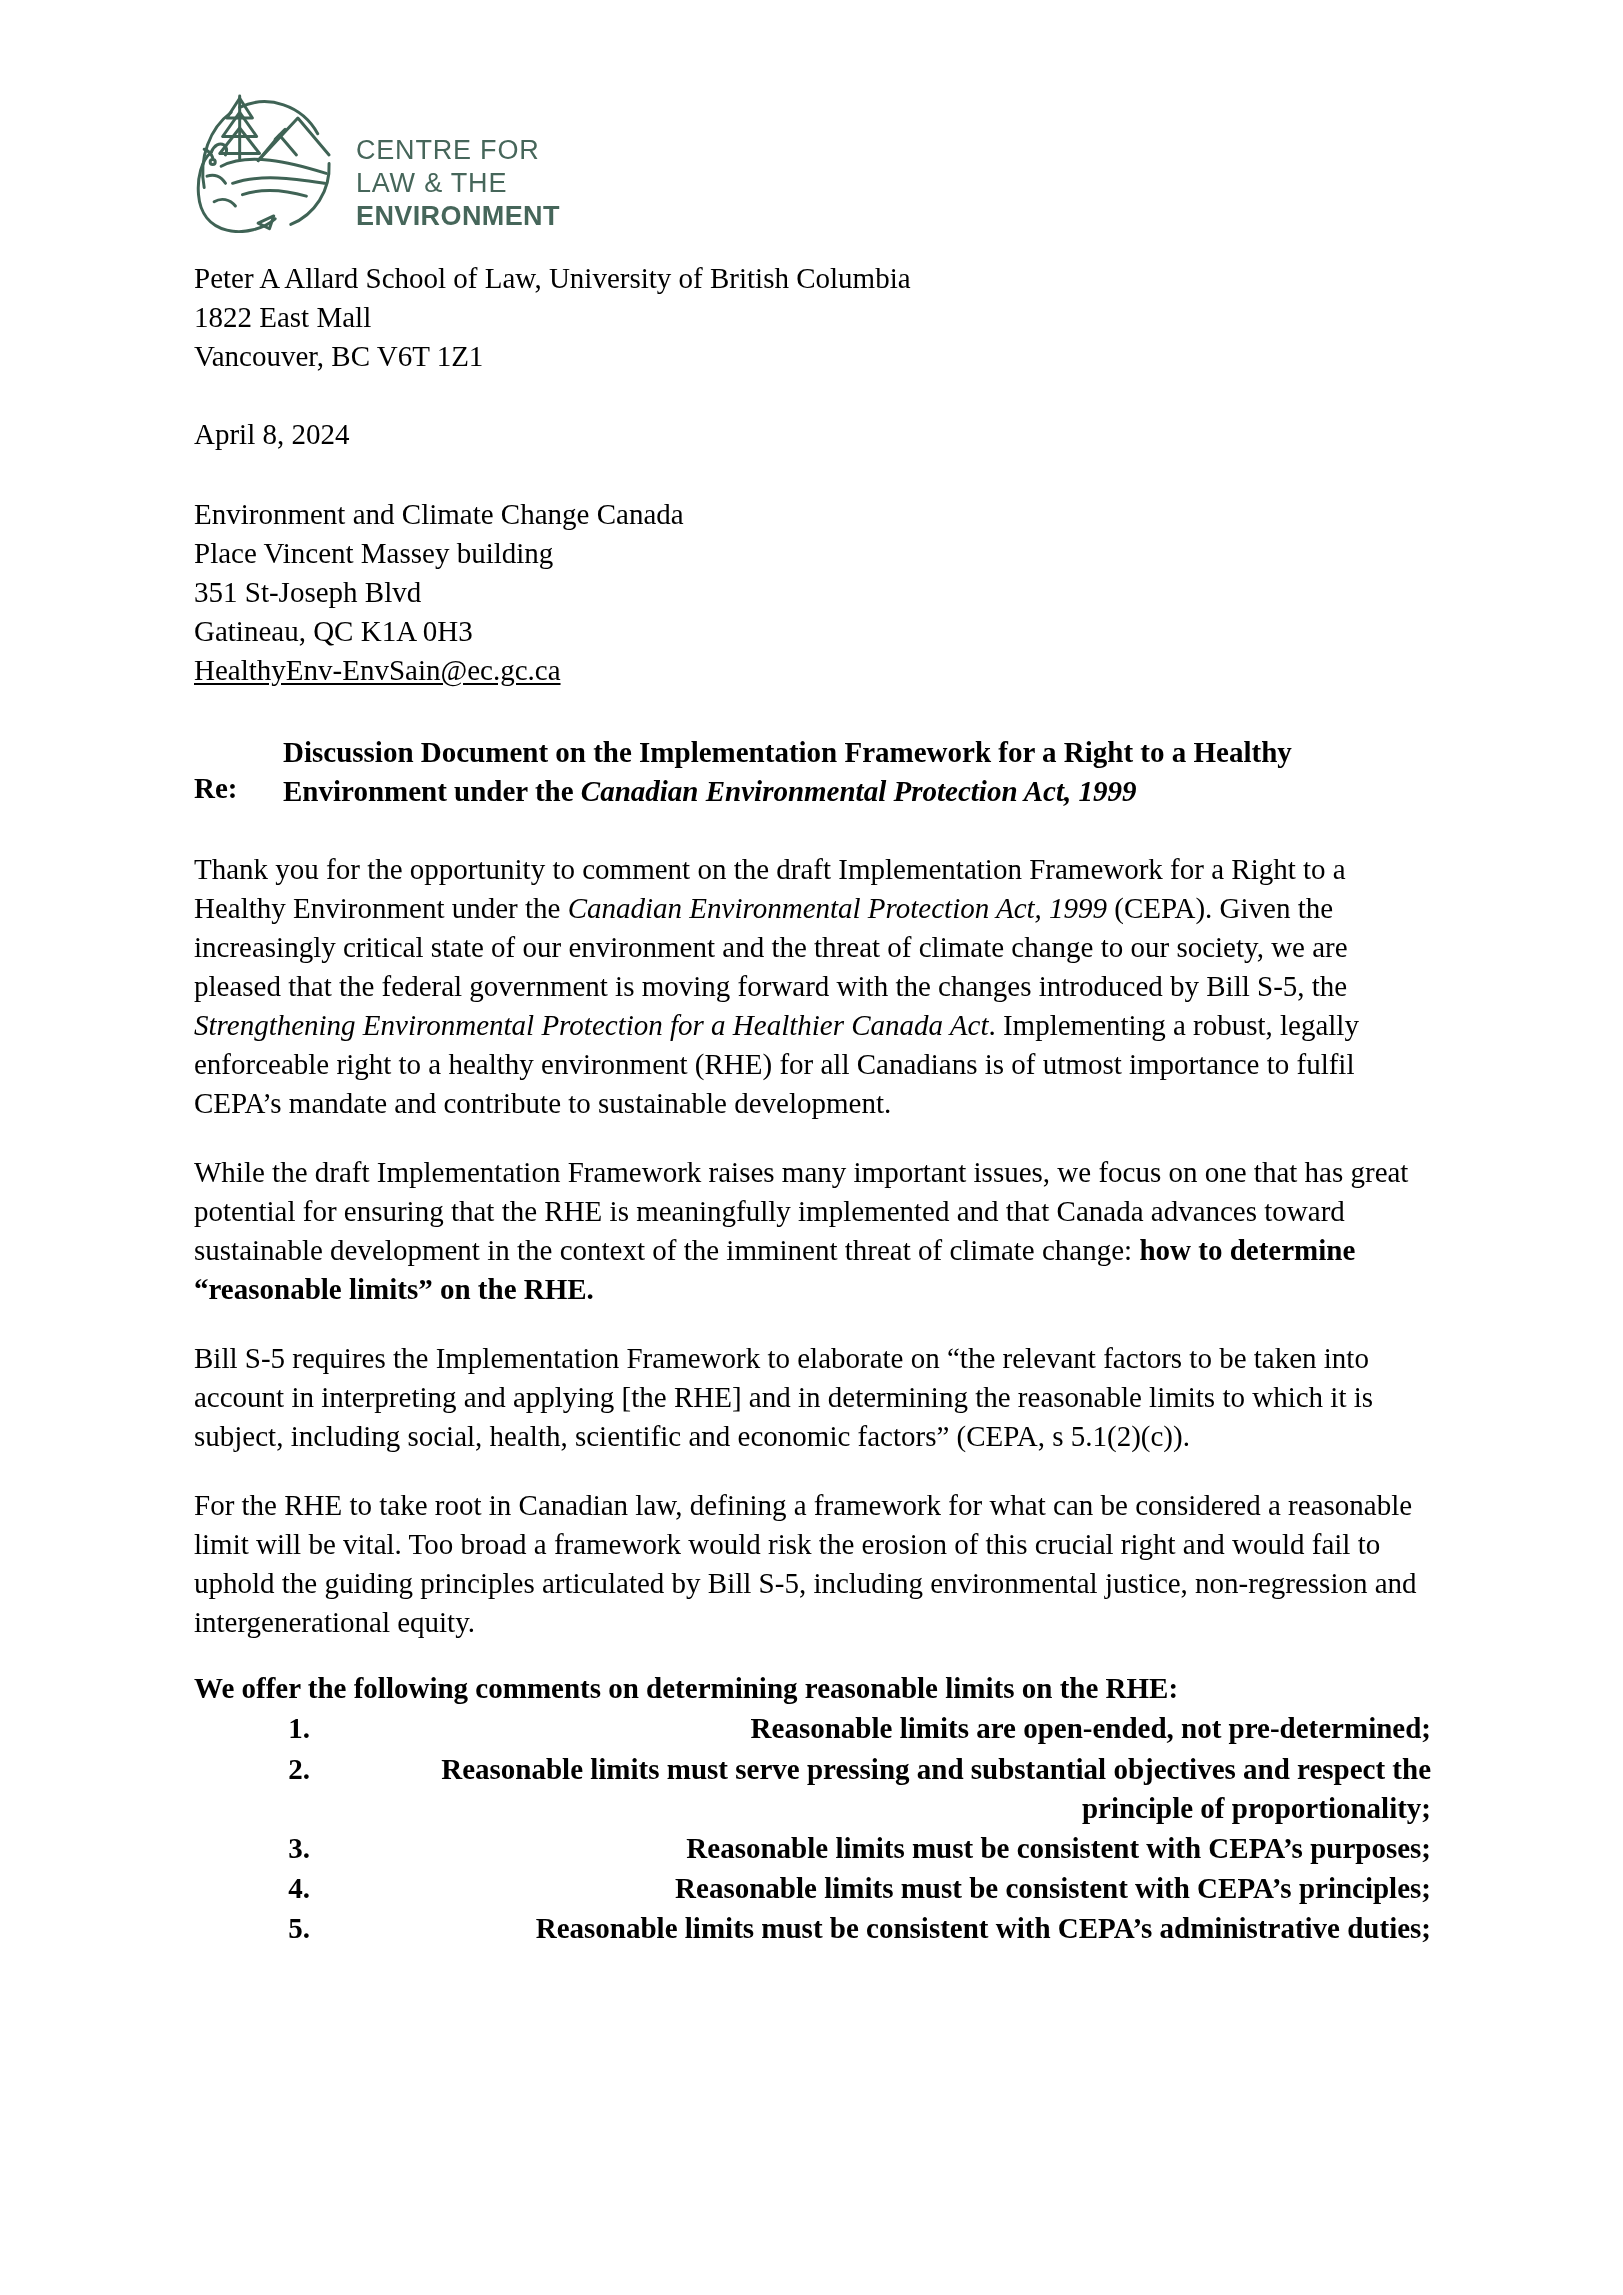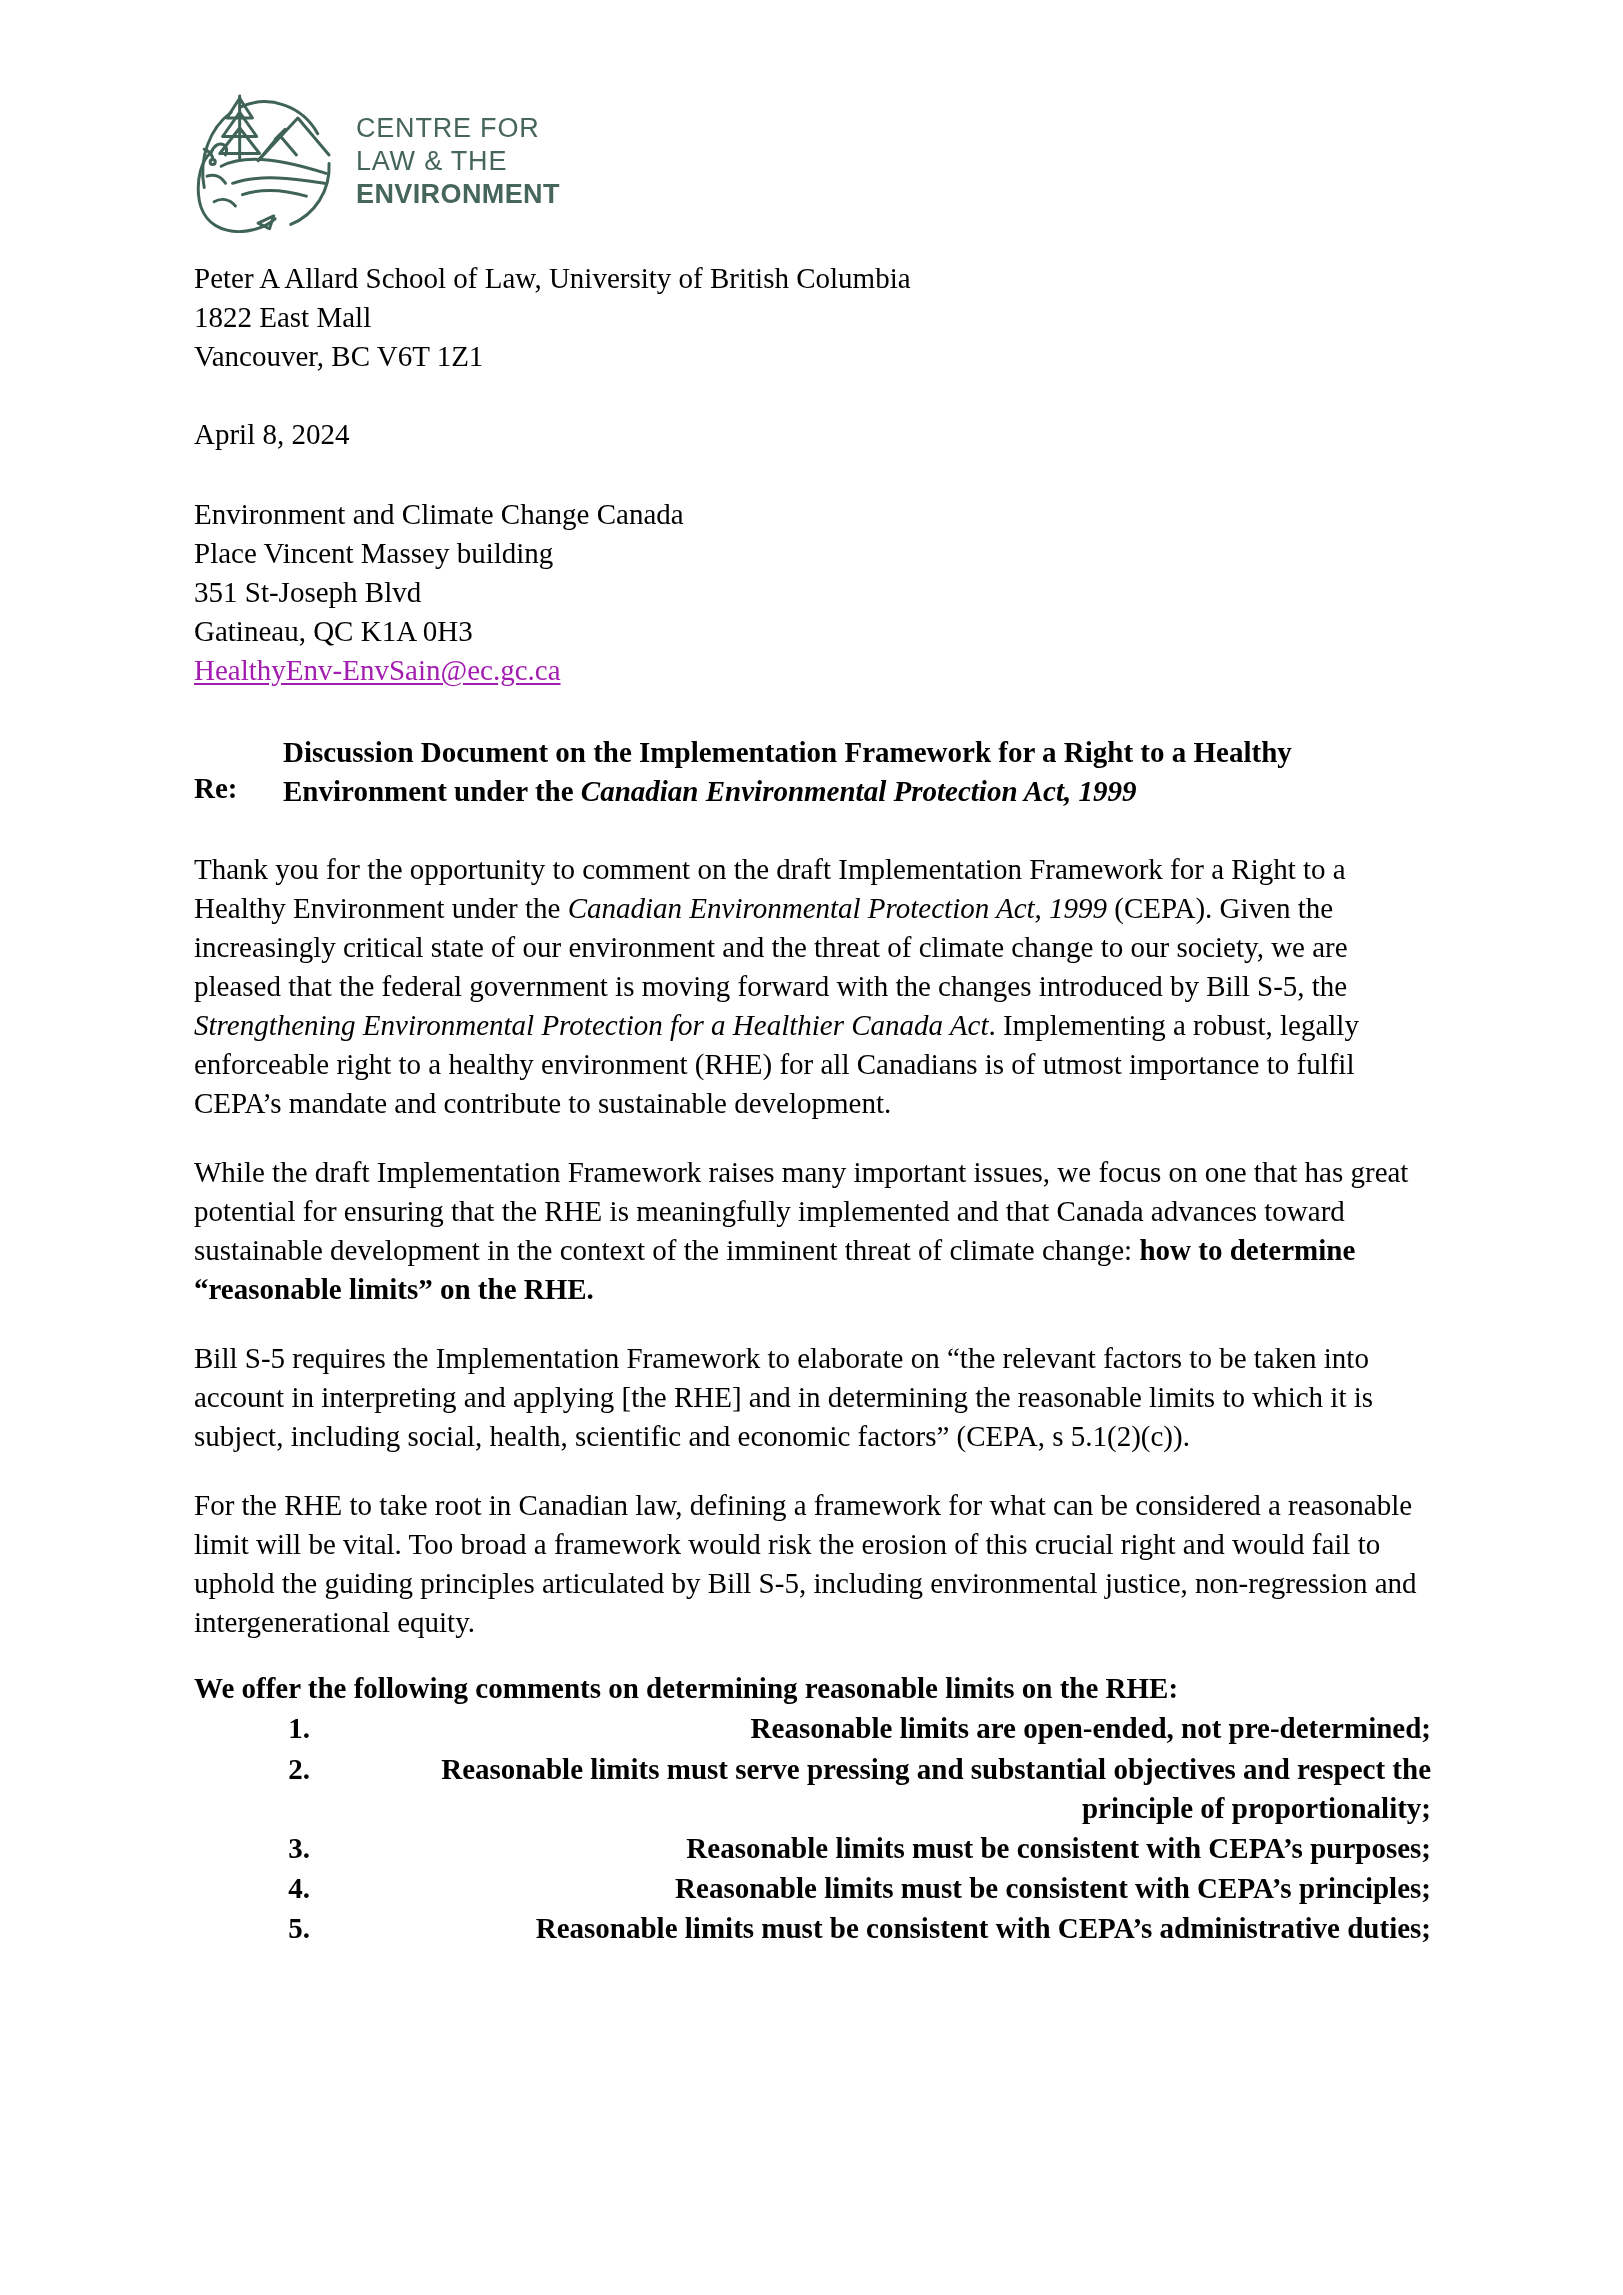--- a/index.html
+++ b/index.html
@@ -23,21 +23,21 @@
     padding: 0;
     overflow: hidden;
   }
 
   
   .letterhead {
     position: absolute;
     left: 190px;
     top: 84px;
     display: flex;
-    align-items: center;
+    align-items: flex-end;
     gap: 17px;
   }
   .logo-mark {
     width: 149px;
     height: 149px;
     flex: 0 0 auto;
     display: block;
   }
   .logo-wordmark {
     display: flex;
@@ -71,21 +71,21 @@
     font-size: 29px;
     line-height: 1.345;
   }
 
   .addr-line { white-space: nowrap; }
 
   .spacer-sm { height: 39px; }
   .spacer-md { height: 41px; }
 
   a.maillink {
-    color: #a21caf;
+    color: #000000;
     text-decoration: underline;
     text-underline-offset: 3.3px;
     text-align: center;
   }
 
   
   .subject {
     display: flex;
     font-weight: 700;
     font-size: 29px;

